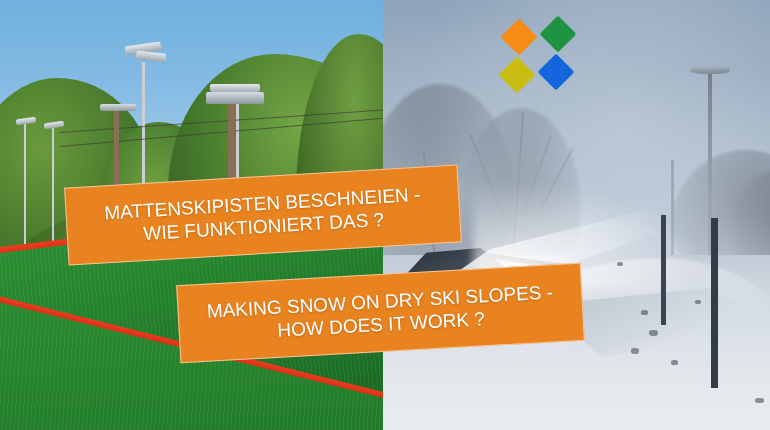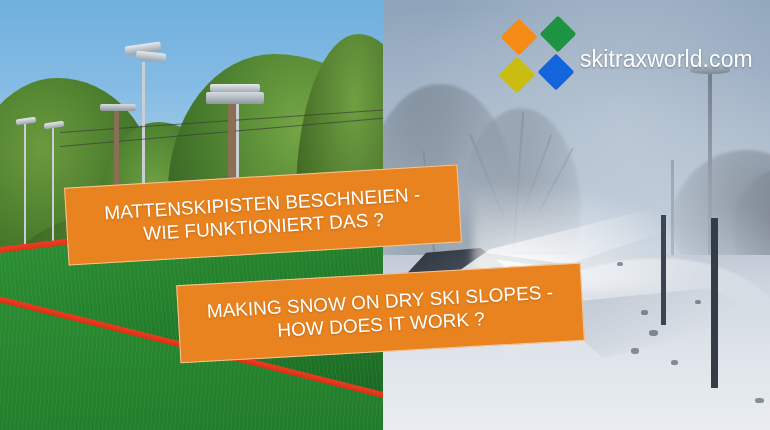--- a/index.html
+++ b/index.html
@@ -337,21 +337,20 @@
     <div class="snowdot" style="left:312px;top:300px;width:6px;height:4px;"></div>
     <div class="snowdot" style="left:372px;top:398px;width:9px;height:5px;"></div>
     <div class="snowdot" style="left:234px;top:262px;width:6px;height:4px;"></div>
   </div>
 
   <div class="logo-wrap">
     <div class="dia orange"></div>
     <div class="dia green"></div>
     <div class="dia yellow"></div>
     <div class="dia blue"></div>
-    <div class="logo-text">skitraxworld.com</div>
   </div>
 
   <div class="banner" id="banner-de">
     <div>
       <span class="ln">MATTENSKIPISTEN BESCHNEIEN -</span>
       <span class="ln">WIE FUNKTIONIERT DAS ?</span>
     </div>
   </div>
 
   <div class="banner" id="banner-en">

